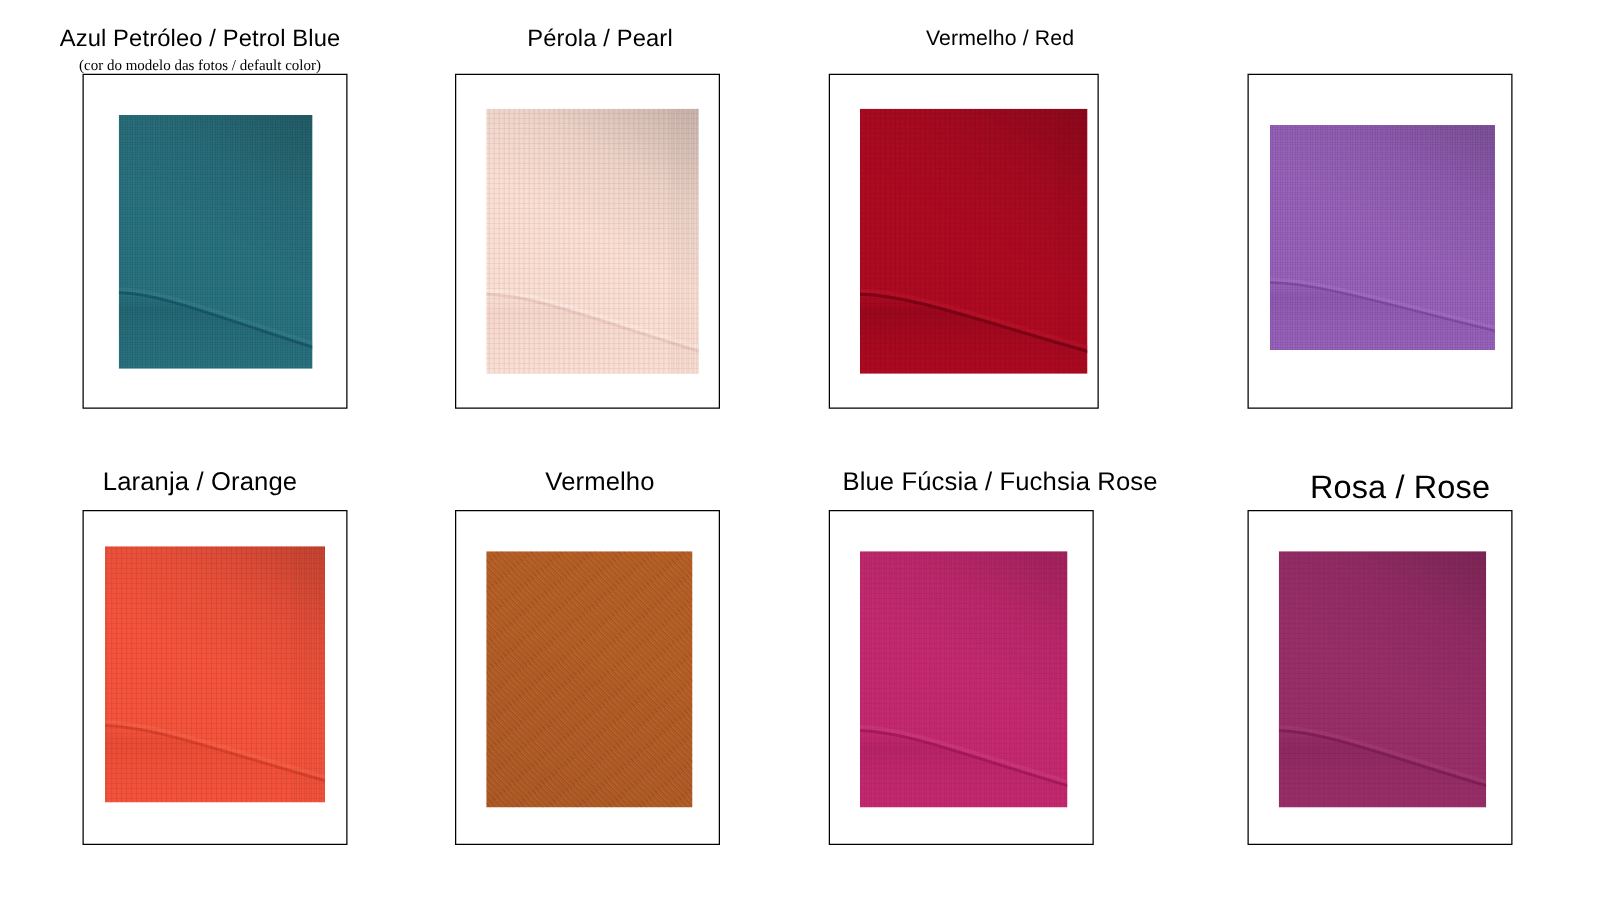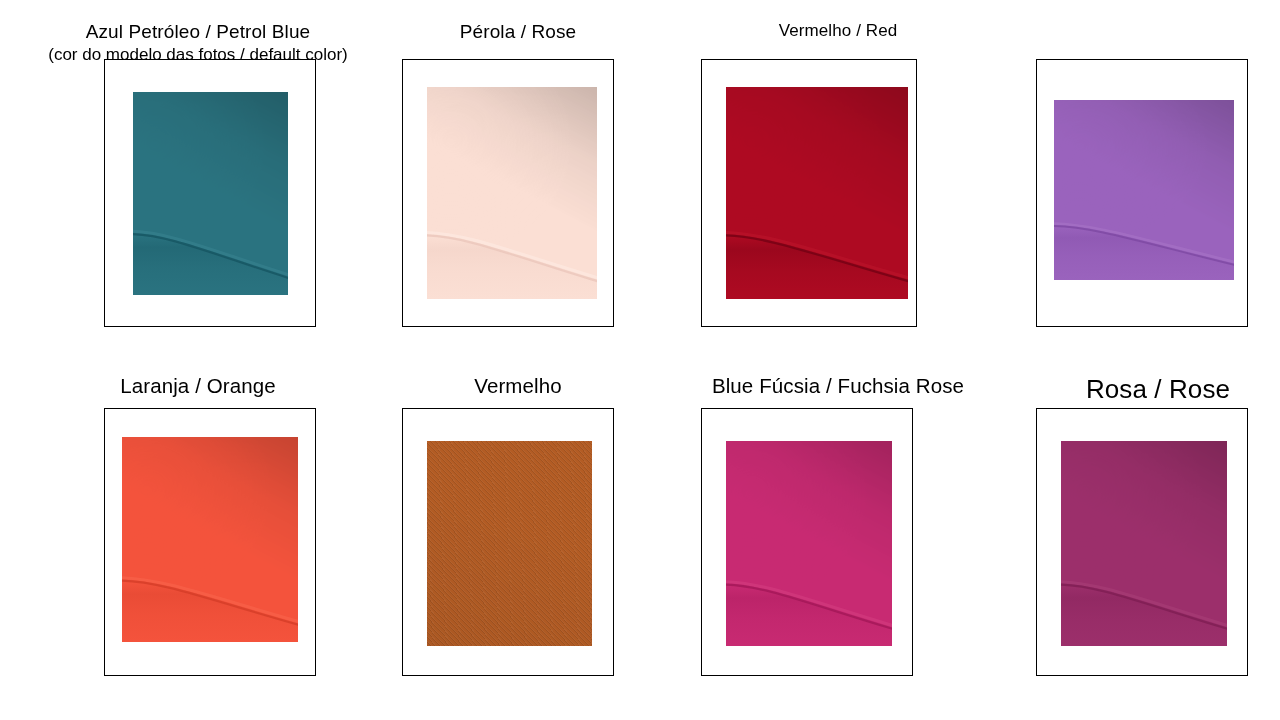--- a/index.html
+++ b/index.html
@@ -22,21 +22,20 @@
     height: 720px;
   }
 
   
   .grid {
     position: absolute;
     inset: 0;
     display: grid;
     grid-template-columns: repeat(4, 320px);
     grid-template-rows: 353px 353px;
-    margin-left: 38px;
   }
 
   .cell {
     position: relative;
   }
 
   
   .caption {
     position: absolute;
     left: 0;
@@ -45,24 +44,25 @@
     text-align: center;
     line-height: 1.1;
   }
   .caption-title {
     font-size: 19px;
     font-weight: 400;
     letter-spacing: 0.1px;
     white-space: nowrap;
   }
   .caption-sub {
-    font-size: 17px;
+    font-size: 12px;
     font-weight: 400;
     margin-top: 3px;
     white-space: nowrap;
+    font-family: Liberation Serif, serif;
   }
 
   
   .row2 .caption { top: 22px; }
 
   
   .frame {
     position: absolute;
     border: 1px solid #000000;
     background: #ffffff;
@@ -151,21 +151,21 @@
                 <path d="M -2 70 C 22 70, 52 80, 102 92" fill="none" stroke="#14525e" stroke-opacity="0.72" stroke-width="1.1"></path>
               </svg>
             </div>
             <div class="grain"></div>
           </div>
       </div>
     </div>
 
     <div class="cell row1">
       <div class="caption">
-        <div class="caption-title">Pérola / Rose</div>
+        <div class="caption-title">Pérola / Pearl</div>
 
       </div>
       <div class="frame" style="left:44px; top:59px; width:212px; height:268px;">
         <div class="swatch" style="left:24px; top:27px; width:170px; height:212px;">
             <div class="fabric" style="background: rgb(251, 223, 212);"></div>
             <div class="drape" style="background: radial-gradient(115% 85% at 14% 26%, rgba(255, 255, 255, 0.3) 0%, rgba(255, 255, 255, 0.1) 38%, rgba(255, 255, 255, 0) 62%), linear-gradient(208deg, rgba(0, 0, 0, 0.34) 0%, rgba(0, 0, 0, 0.1) 26%, rgba(0, 0, 0, 0) 48%);"></div>
             <div class="crease">
               <svg viewBox="0 0 100 100" preserveAspectRatio="none">
                 <defs>
                   <linearGradient id="creaseShadow1" x1="0" y1="0" x2="0" y2="1">

